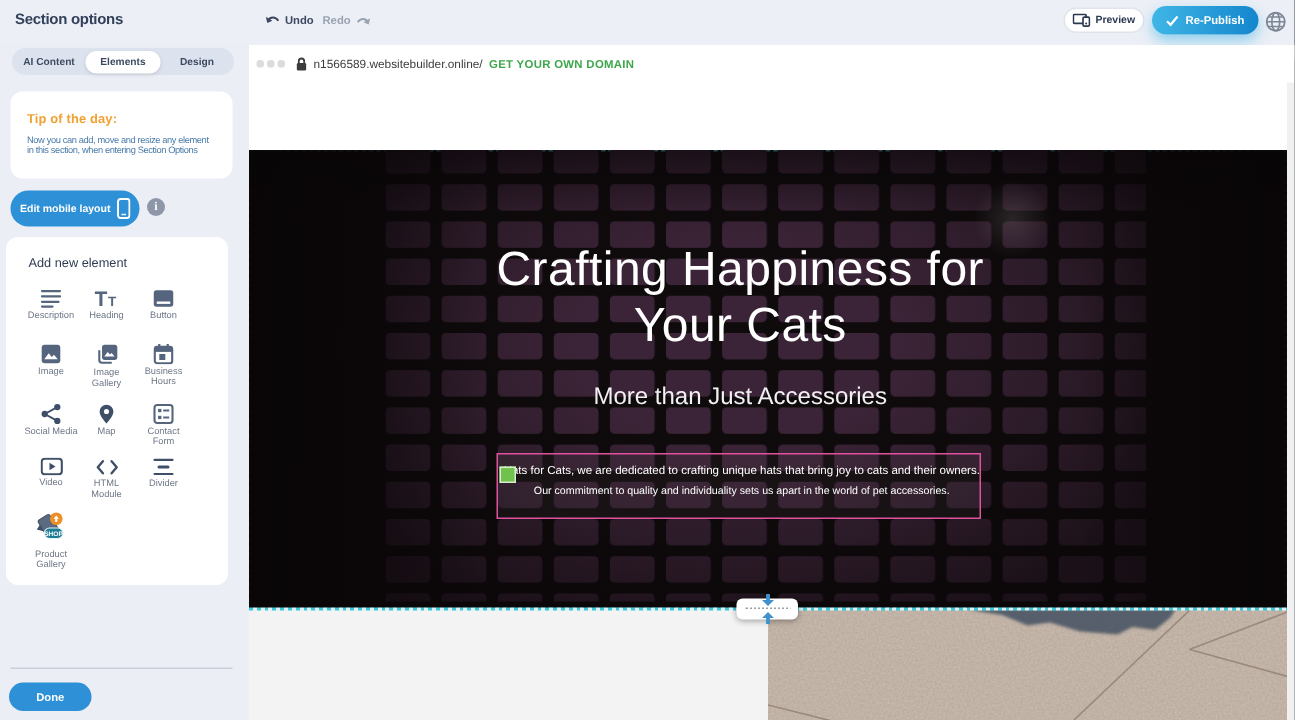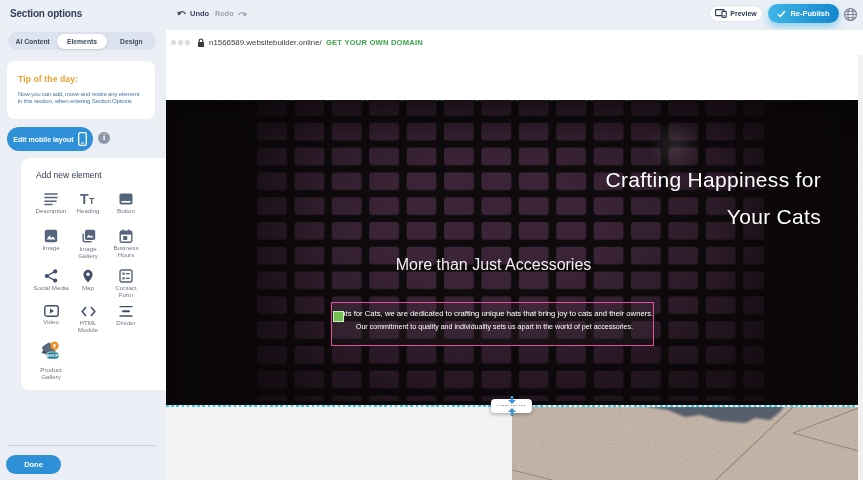--- a/index.html
+++ b/index.html
@@ -20,21 +20,21 @@
   
   #sidebar { position:absolute; left:0; top:30px; width:166px; height:450px; background:#ebeef5; }
   #tabs { position:absolute; left:8px; top:2px; width:148px; height:18px; background:#dde3ee; border-radius:9px; display:flex; align-items:center; }
   #tabs .tab { flex:1; text-align:center; font-size:6.8px; font-weight:bold; color:#3c4a61; }
   #tabs .active { background:#fff; border-radius:8px; height:15px; line-height:15px; box-shadow:0 1px 3px rgba(0,0,0,0.12); }
   #tipcard { position:absolute; left:7px; top:31px; width:148px; height:58px; background:#fff; border-radius:8px;padding-left:15px; }
   #tipcard h3 { position:absolute; left:11px; top:13px; font-size:8.6px; color:#f0a132; letter-spacing:0.1px; }
   #tipcard p { position:absolute; left:11px; top:29px; width:140px; font-size:6.2px; line-height:7.4px; color:#4779a9; letter-spacing:-0.25px; white-space:nowrap; }
   #btn-mobile { position:absolute; left:7px; top:97px; width:86px; height:24px; background:#2e90d6; border-radius:12px; display:flex; align-items:center; justify-content:center; gap:4px; color:#fff; font-size:7px; font-weight:bold; }
   #info-i { position:absolute; left:98px; top:102px; width:12px; height:12px; border-radius:50%; background:#8d97a8; color:#fff; font-size:8px; font-weight:bold; text-align:center; line-height:12px; font-family:"Liberation Serif",serif; }
-  #elcard { position:absolute; left:21px; top:128px; width:160px; height:232px; background:#fff; border-radius:8px; }
+  #elcard { position:absolute; left:4px; top:128px; width:148px; height:232px; background:#fff; border-radius:8px; }
   #elcard .cardtitle { position:absolute; left:15px; top:12px; font-size:8.5px; color:#2e3c52; }
   .cell { position:absolute; width:40px; text-align:center; }
   .cell svg { display:block; margin:0 auto; }
   .cell .lbl { margin-top:0.5px; font-size:6.2px; line-height:7px; color:#6e7787; }
   #divider-line { position:absolute; left:7px; top:415px; width:148px; height:1px; background:#c9cfdb; }
   #btn-done { position:absolute; left:6px; top:425px; width:55px; height:19px; background:#2e90d6; border-radius:10px; color:#fff; font-size:7.5px; font-weight:bold; text-align:center; line-height:19px; }
 
   
   #previewarea { position:absolute; left:166px; top:30px; width:697px; height:450px; background:#fff; }
   #browserbar { position:absolute; left:0; top:0; width:697px; height:25px; background:#fff; }
@@ -48,21 +48,21 @@
 
   #hero { position:absolute; left:0; top:70px; width:692px; height:306px; background:#0f0b0d; outline:1px dashed #49c8d8; outline-offset:-1px; }
   #herotiles { position:absolute; left:0; top:0; }
   #heroshade { position:absolute; left:0; top:0; width:692px; height:306px;
      background:
        radial-gradient(circle 26px at 509px 46px, rgba(225,218,215,0.13), rgba(225,218,215,0) 100%),
        linear-gradient(180deg, rgba(8,5,7,0.5) 0%, rgba(8,5,7,0) 14%),
        radial-gradient(ellipse 330px 200px at 47% 42%, rgba(10,6,8,0) 32%, rgba(10,6,8,0.32) 68%, rgba(10,6,8,0.65) 100%),
        linear-gradient(90deg, rgba(8,5,7,0.9) 0%, rgba(8,5,7,0) 24%, rgba(8,5,7,0) 80%, rgba(8,5,7,0.85) 98%);
   }
-  #h1a { position:absolute; left:0; top:61px; width:655px; text-align:right; color:#fff; font-size:21px; line-height:37px; font-weight:normal; letter-spacing:0.3px; }
+  #h1a { position:absolute; left:0; top:61px; width:655px; text-align:center; color:#fff; font-size:32px; line-height:37px; font-weight:normal; letter-spacing:0.3px; }
   #sub { position:absolute; left:0; top:155.5px; width:655px; text-align:center; color:#f2f0f2; font-size:16px; }
   #textbox { position:absolute; left:165px; top:202px; width:323px; height:44px; border:1px solid #e0519e; background:rgba(120,100,110,0.10); }
   #textbox .inner { position:absolute; left:2px; top:4px; width:100%; text-align:center; color:#fff; font-size:8px; line-height:13px; white-space:nowrap; }
   #greenhandle { position:absolute; left:0.5px; top:7.5px; width:11px; height:11px; background:#72c14e; border:1px solid #d8ecd0; }
 
   #bottomsec { position:absolute; left:0; top:376px; width:692px; height:74px; background:#f3f3f4; }
   #beige { position:absolute; left:346px; top:0; width:346px; height:74px; overflow:hidden; }
 
   #scrollstrip { position:absolute; left:692px; top:25px; width:5px; height:425px; background:#f1f1f1; }
 

